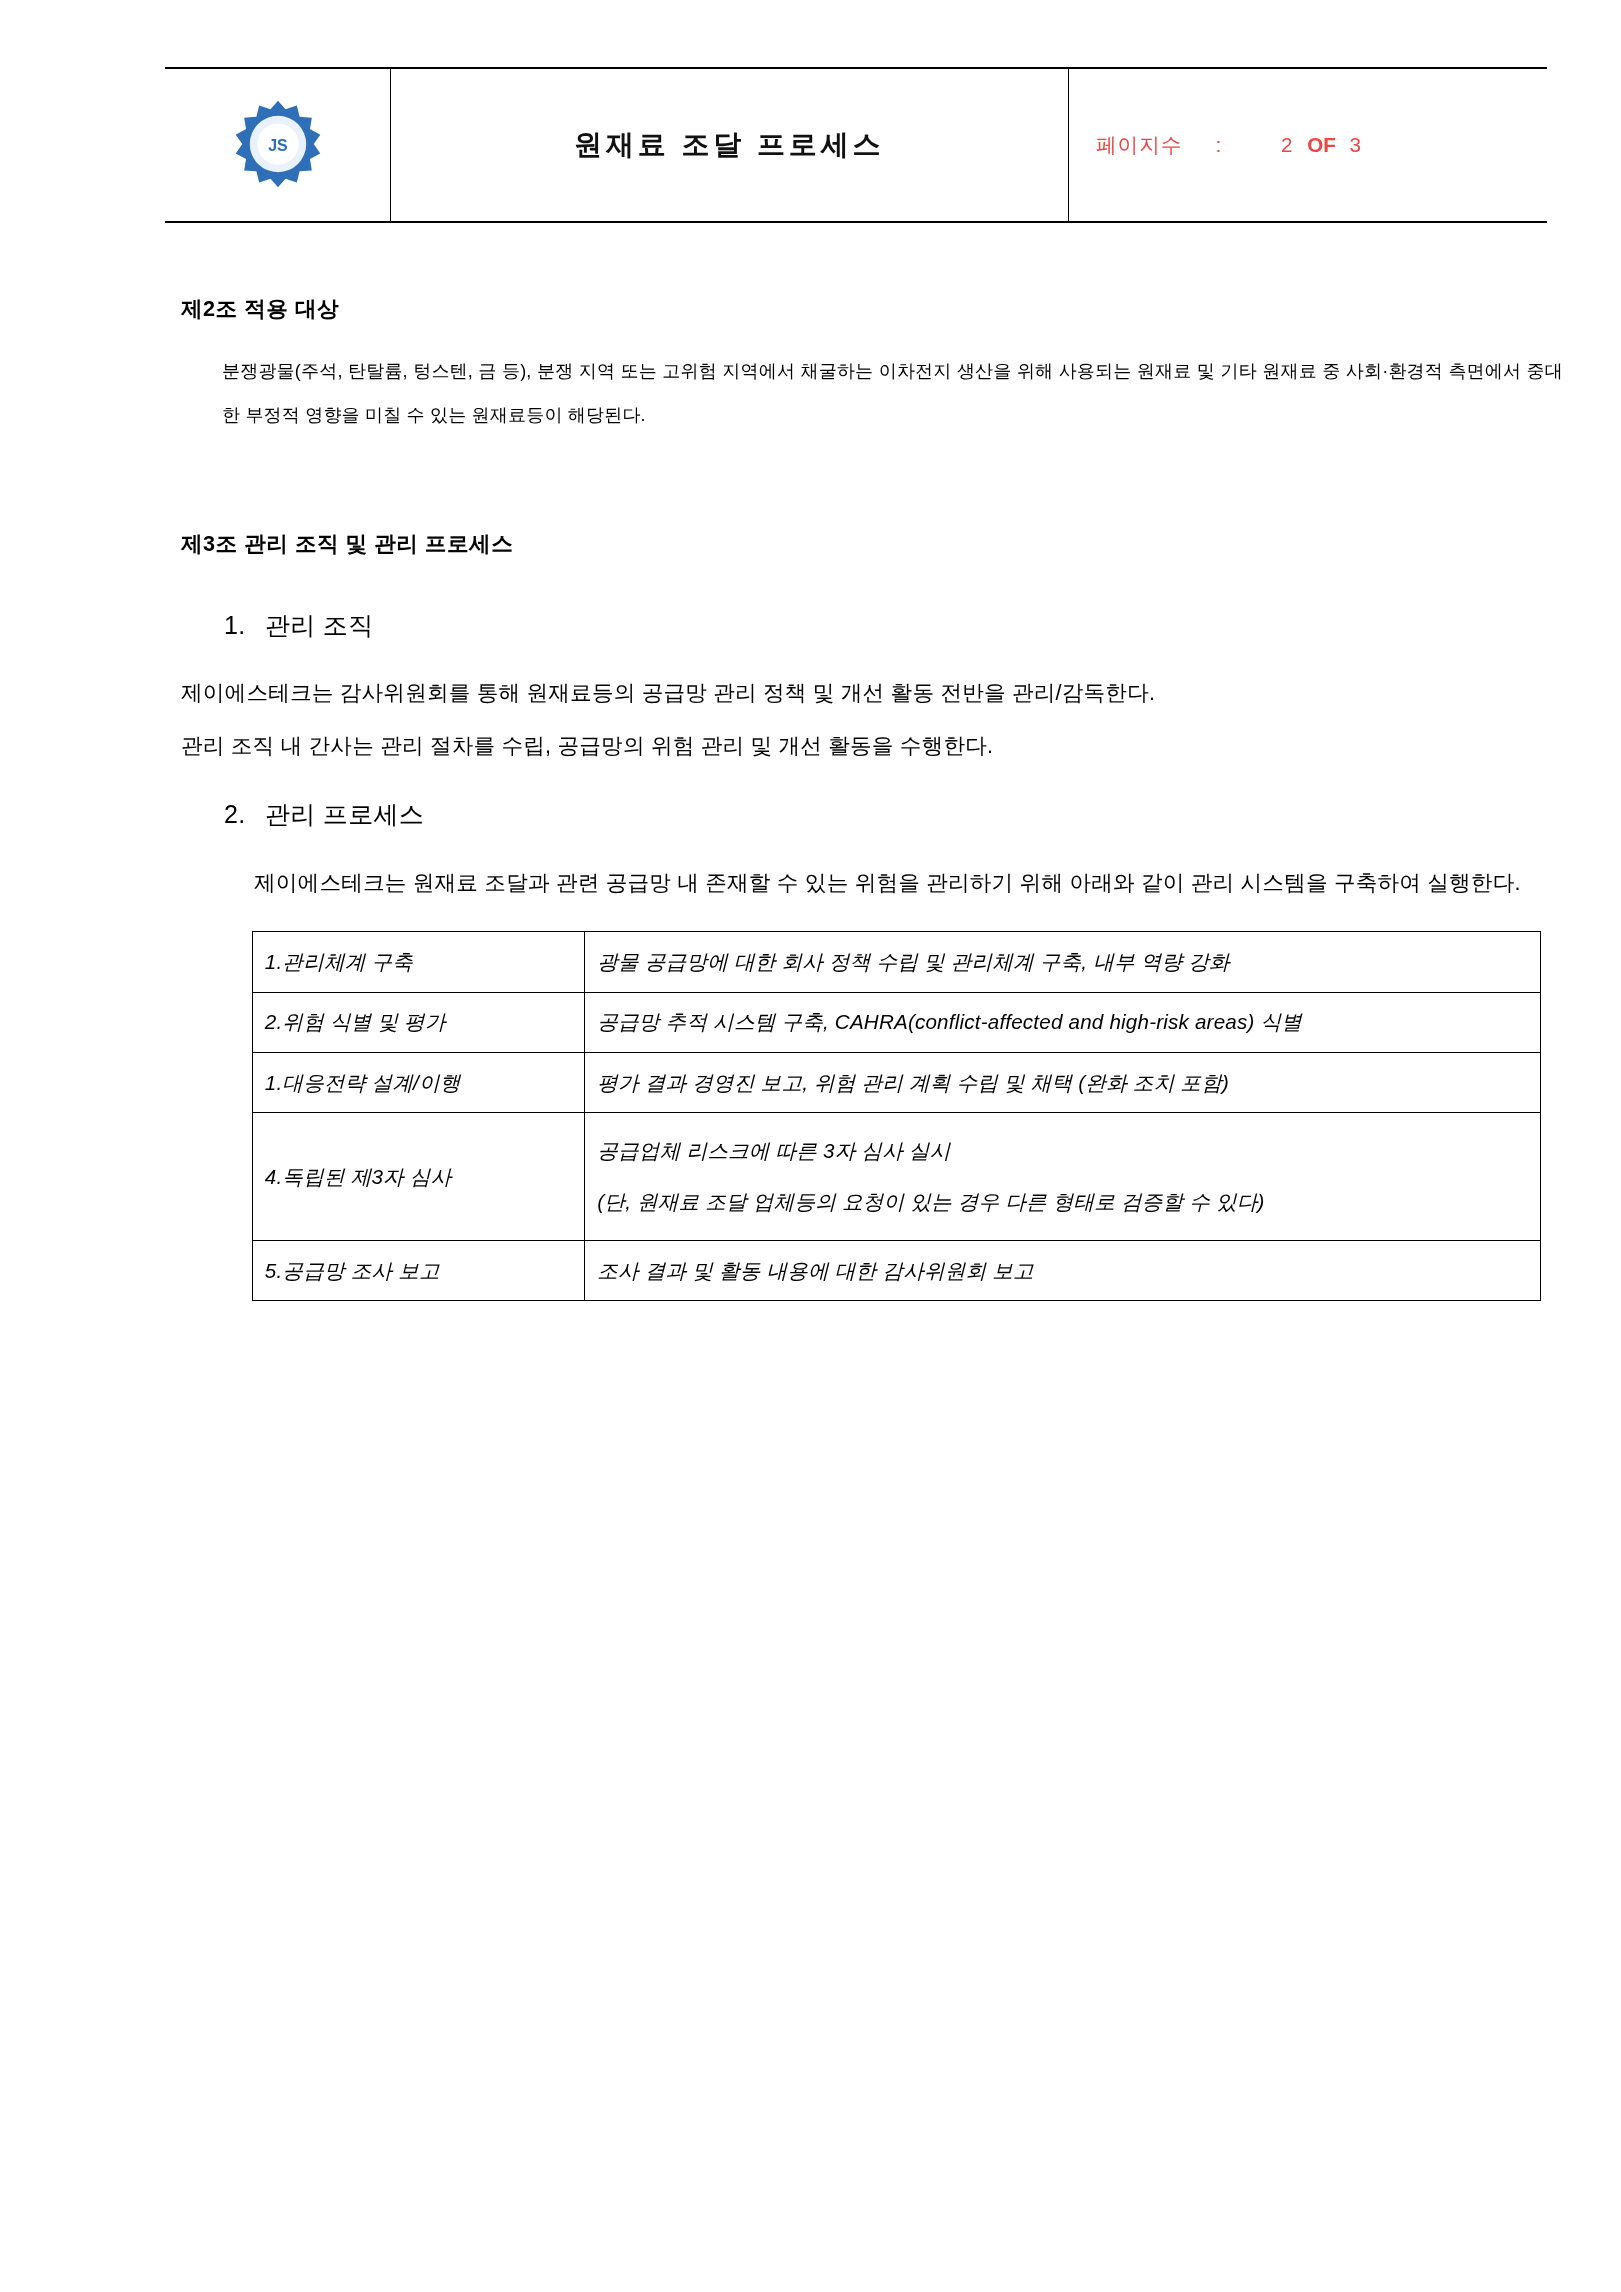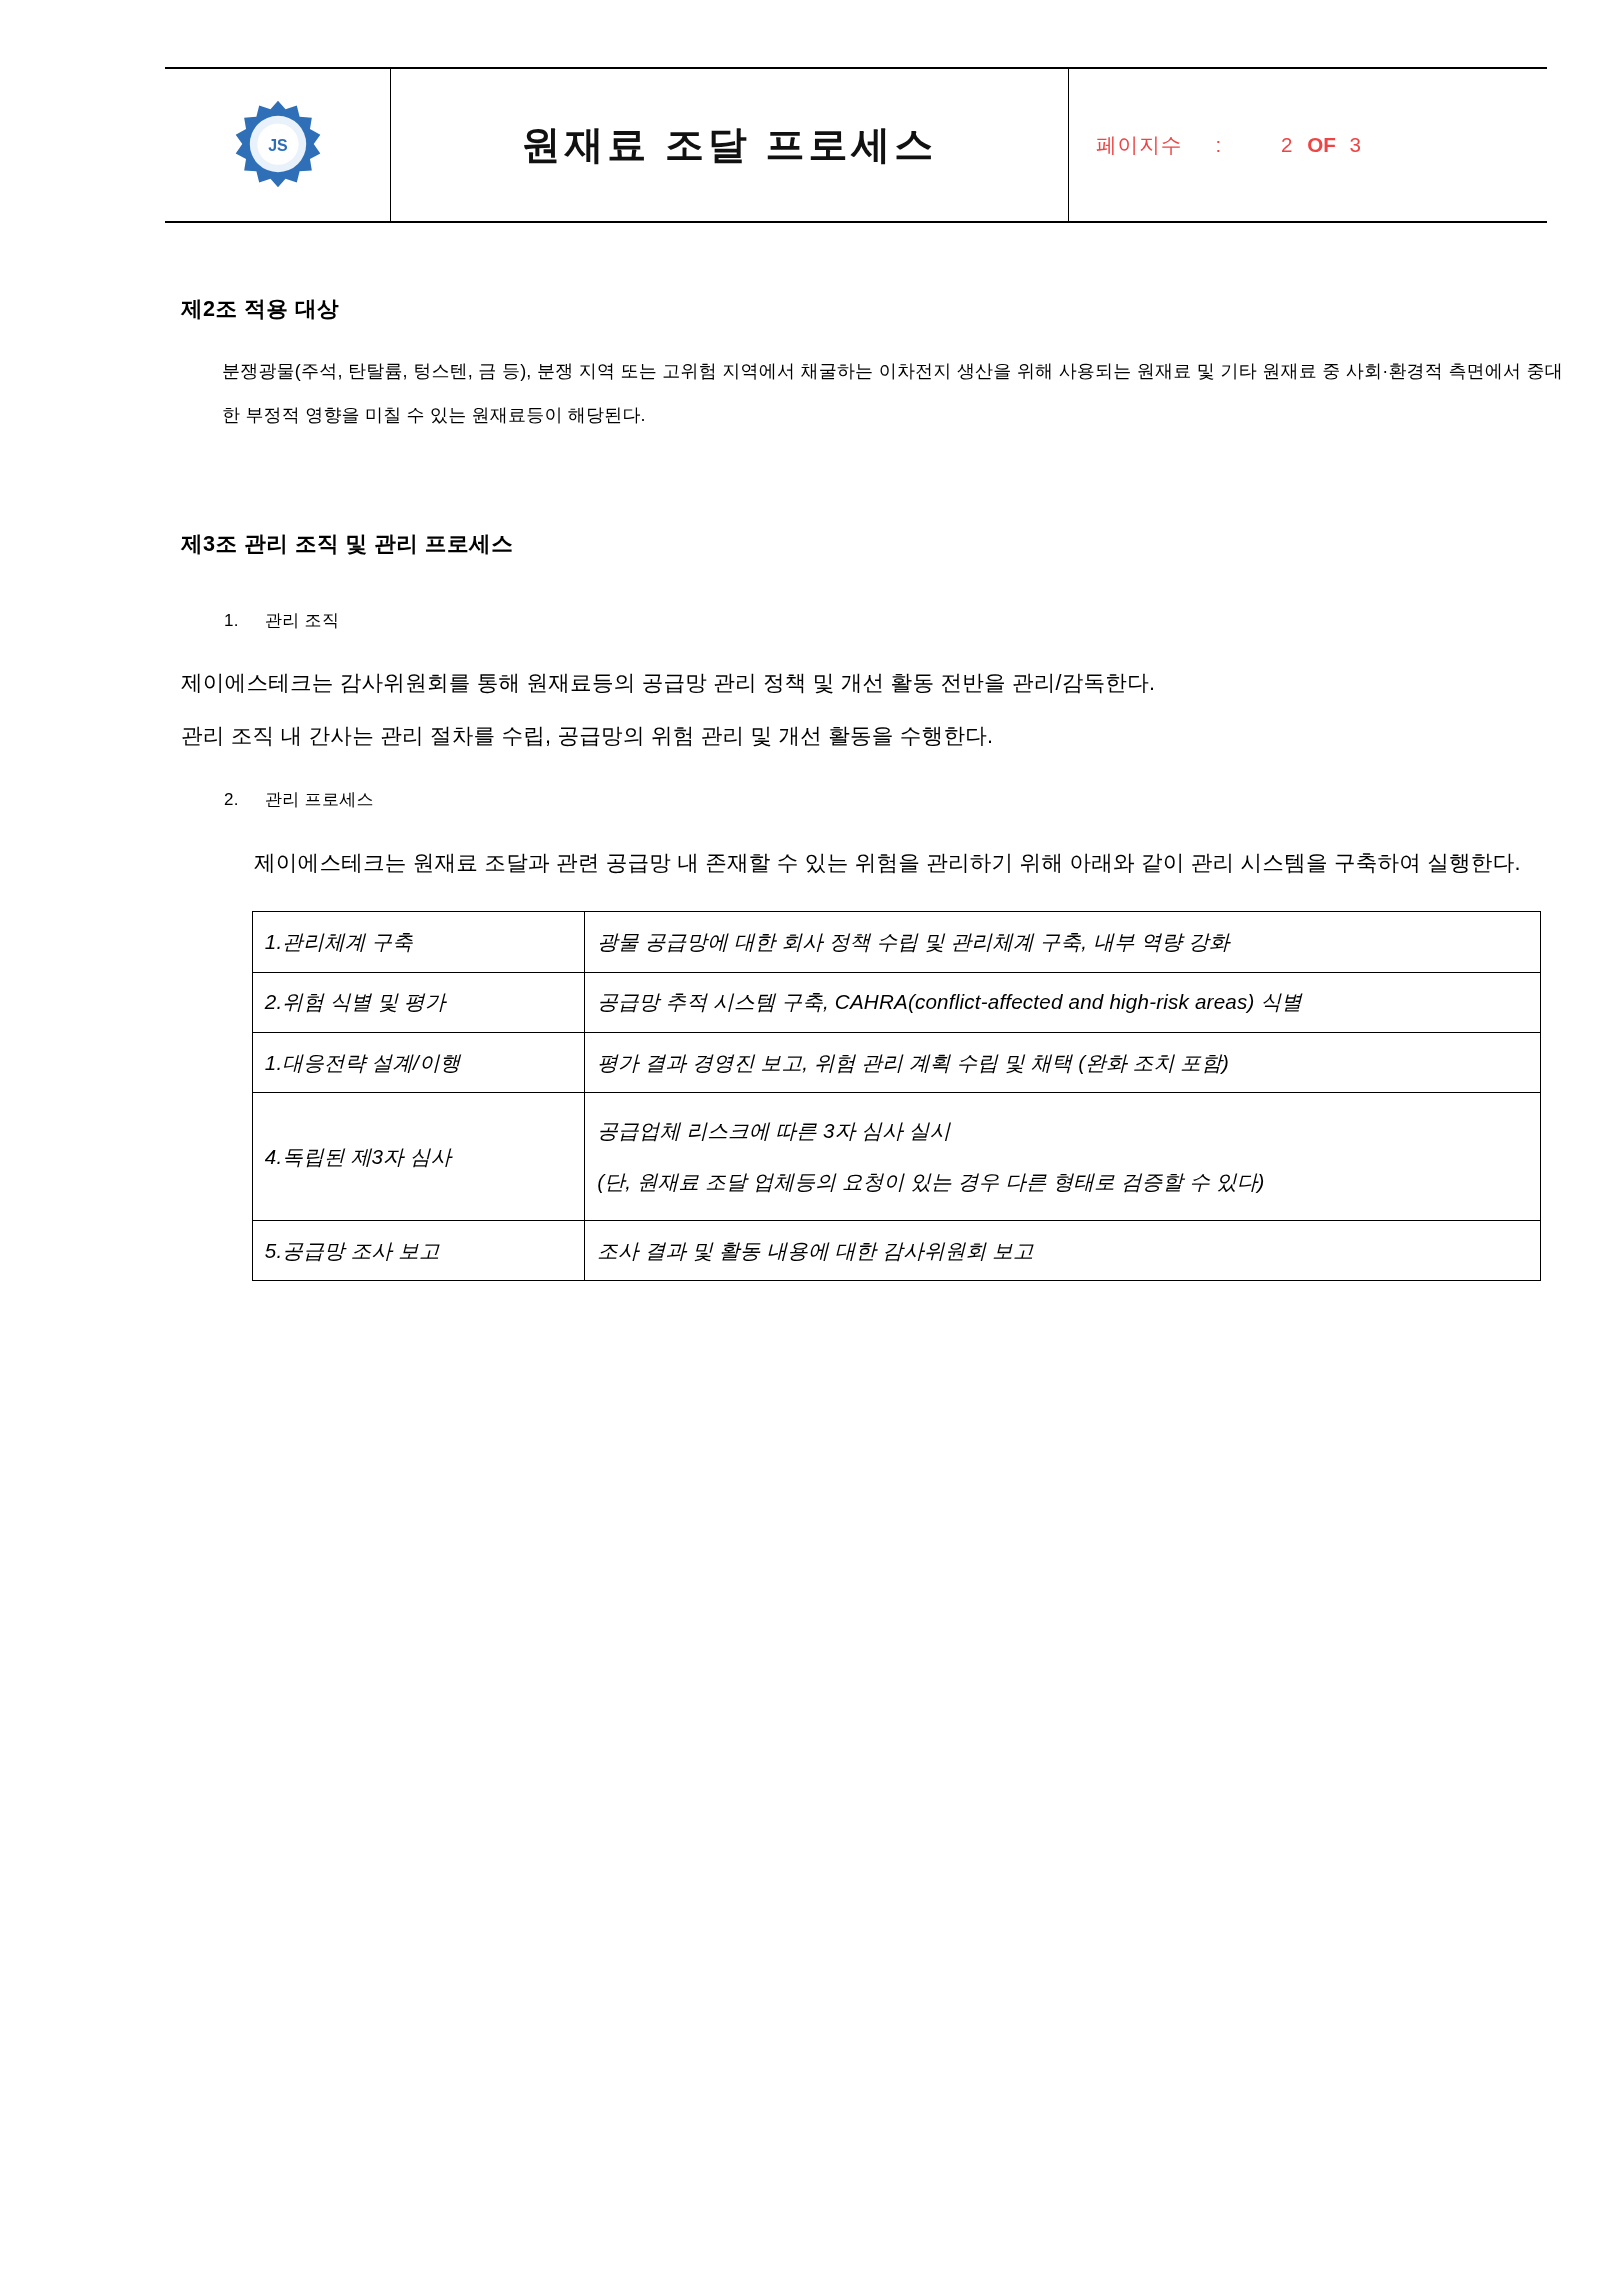--- a/index.html
+++ b/index.html
@@ -51,21 +51,21 @@
   .cell-title {
     border-right: 1.5px solid #000 !important;
     text-align: center;
   }
   .cell-page {
     width: 451px;
     text-align: left;
     padding-left: 27.4px !important;
   }
   .doc-title {
-    font-size: 39px;
+    font-size: 28px;
     font-weight: bold;
     letter-spacing: 3.9px;
     color: #111;
   }
   .page-count-row {
     display: flex;
     align-items: center;
     font-size: 20.6px;
     color: #ef4444;
     letter-spacing: 1px;
@@ -104,21 +104,21 @@
     line-height: 2.45;
     text-align: justify;
     text-justify: inter-word;
     margin: 0 0 0 41px;
     letter-spacing: 0.2px;
   }
   .spacer-lg { height: 92px; }
   .spacer-sm { height: 25.5px; }
 
   .list-item {
-    font-size: 17px;
+    font-size: 25px;
     margin: 0 0 0 43px;
     letter-spacing: 0.3px;
   }
   .list-item .num { display: inline-block; width: 41px; }
   .para-flat {
     font-size: 21.6px;
     line-height: 2.45;
     margin: 0;
     text-align: justify;
     letter-spacing: 0.2px;

